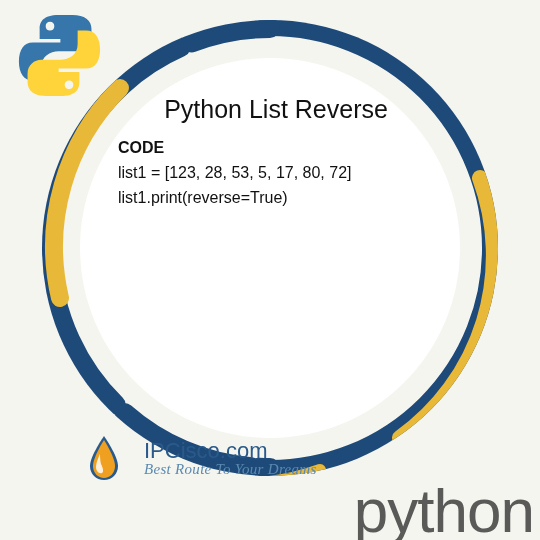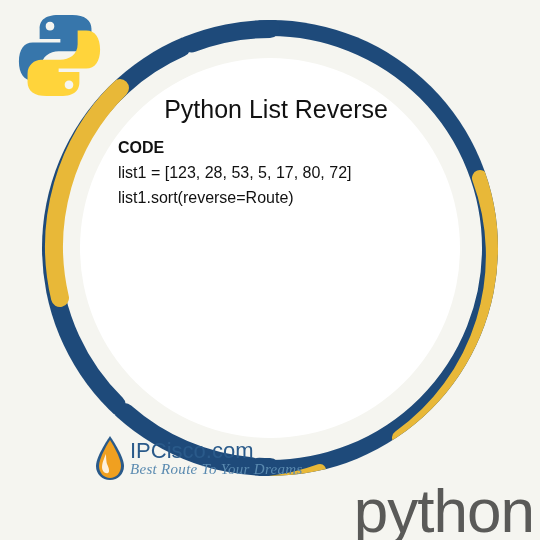--- a/index.html
+++ b/index.html
@@ -57,26 +57,26 @@
     }
     .code-line, .output-line {
       font-size: 16px;
       color: #111;
       line-height: 1.55;
       font-family: Arial, sans-serif;
     }
     .code-block { margin-bottom: 20px; }
     .ipcisco {
       position: absolute;
-      left: 92px;
+      left: 86px;
       bottom: 58px;
       z-index: 4;
       display: flex;
       align-items: center;
-      gap: 2px;
+      gap: 22px;
     }
     .drop-icon svg { width: 36px; height: 48px; display: block; }
     .ipcisco-text { line-height: 1.05; }
     .ipcisco-main {
       font-size: 22px;
       color: #2a5a8a;
       font-weight: 400;
     }
     .ipcisco-tag {
       font-size: 15px;
@@ -125,21 +125,21 @@
 </div>
 
 <div class="content-circle">
   <div class="title">
     <span>Python List Reverse</span><br>
   </div>
 
   <div class="code-block">
     <div class="section-label">CODE</div>
     <div class="code-line">list1 = [123, 28, 53, 5, 17, 80, 72]</div>
-    <div class="code-line">list1.sort(reverse=Route)</div>
+    <div class="code-line">list1.print(reverse=True)</div>
   </div>
 
   <div>
   </div>
 </div>
 
 <div class="ipcisco">
   <div class="drop-icon">
     <svg viewBox="0 0 36 48">
       <path d="M18 2 C18 2 4 22 4 32 C4 40 10 46 18 46 C26 46 32 40 32 32 C32 22 18 2 18 2 Z" fill="#2a5a8a"></path>

